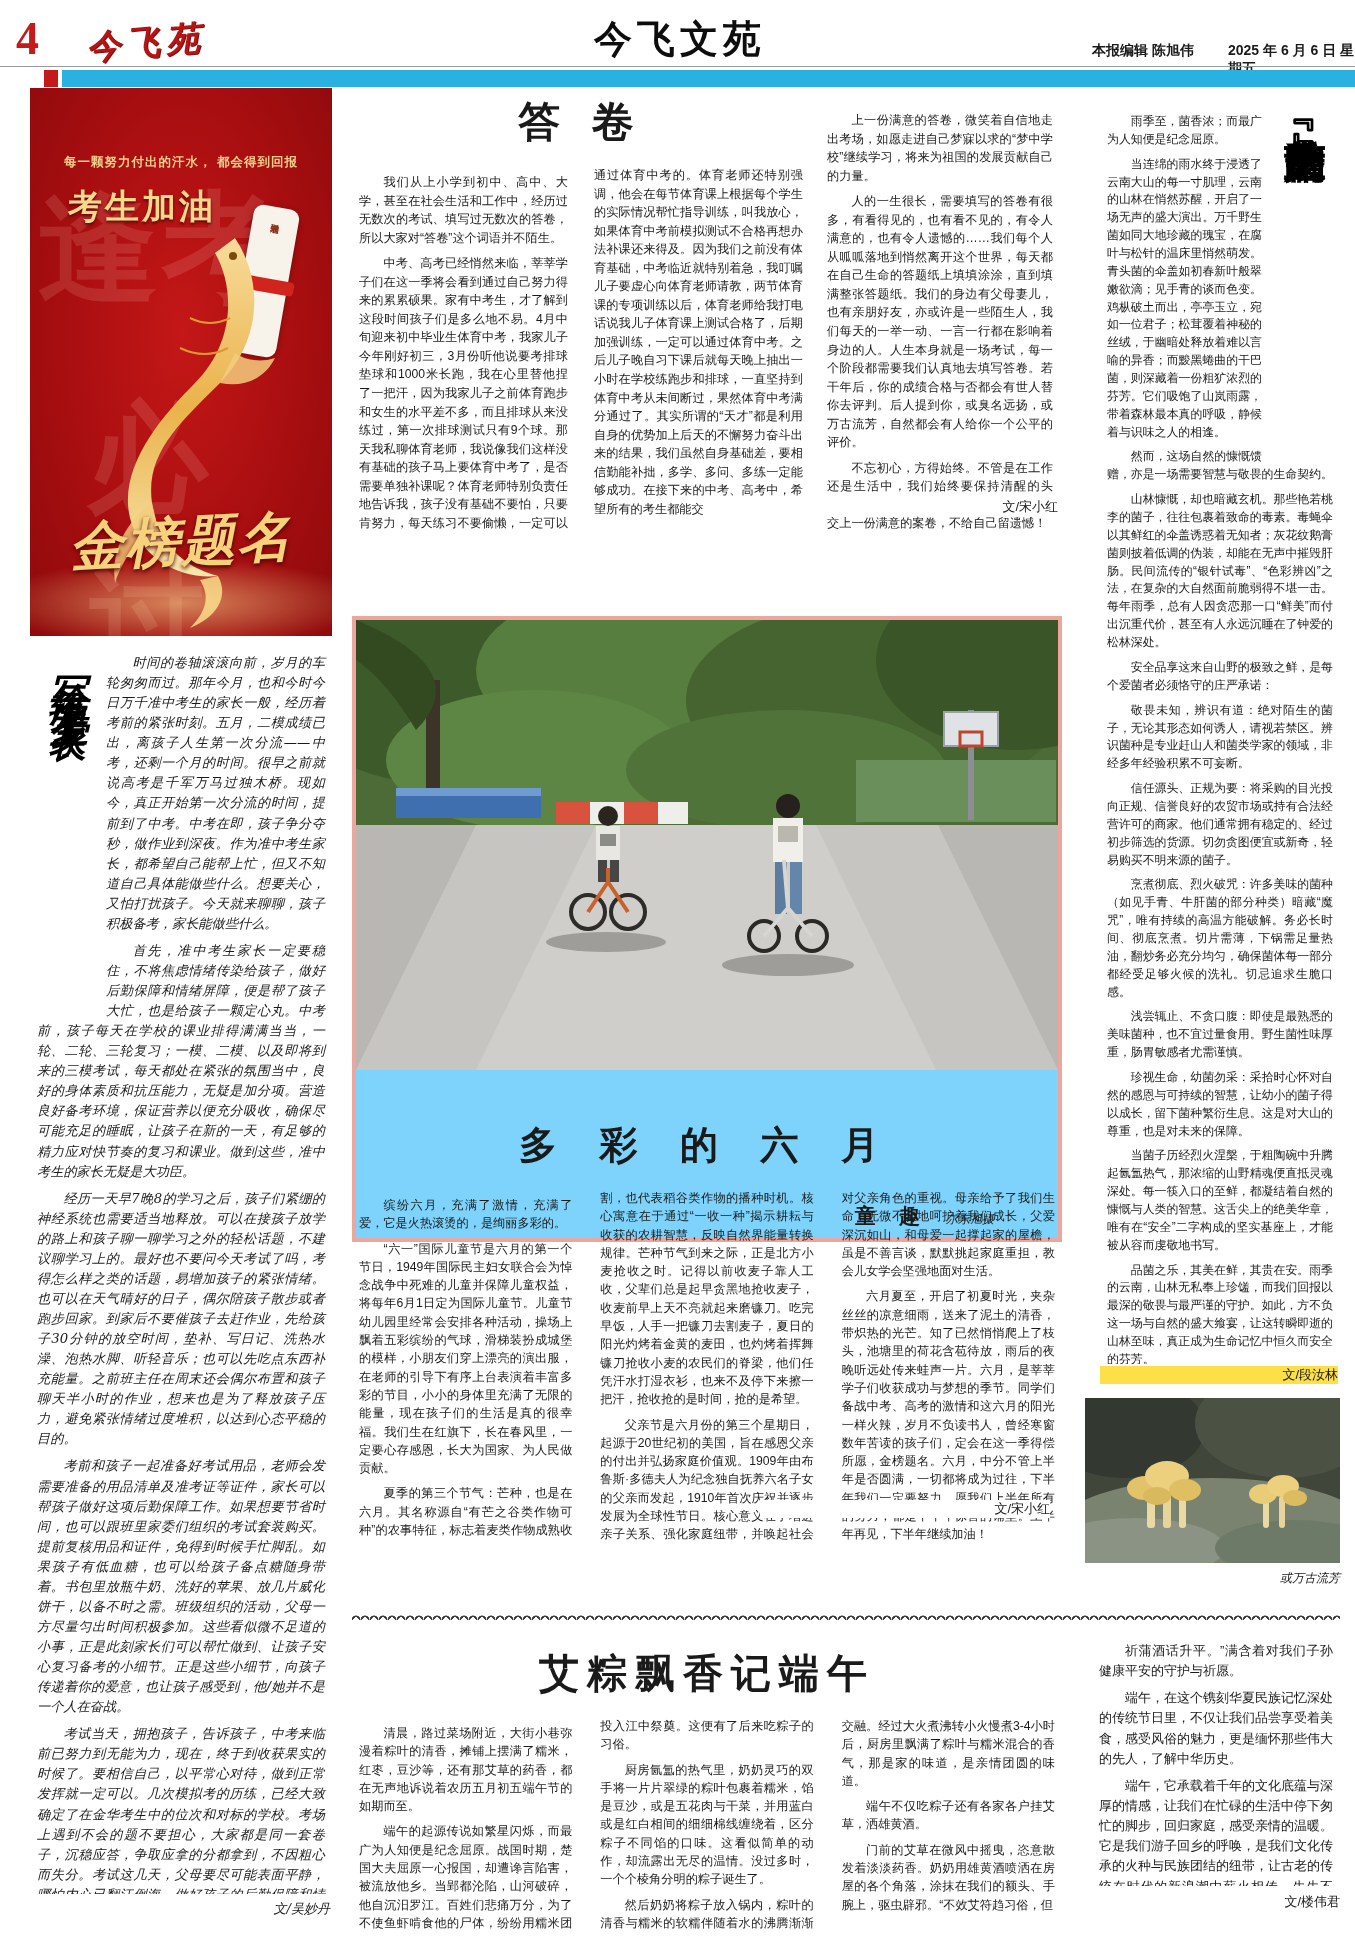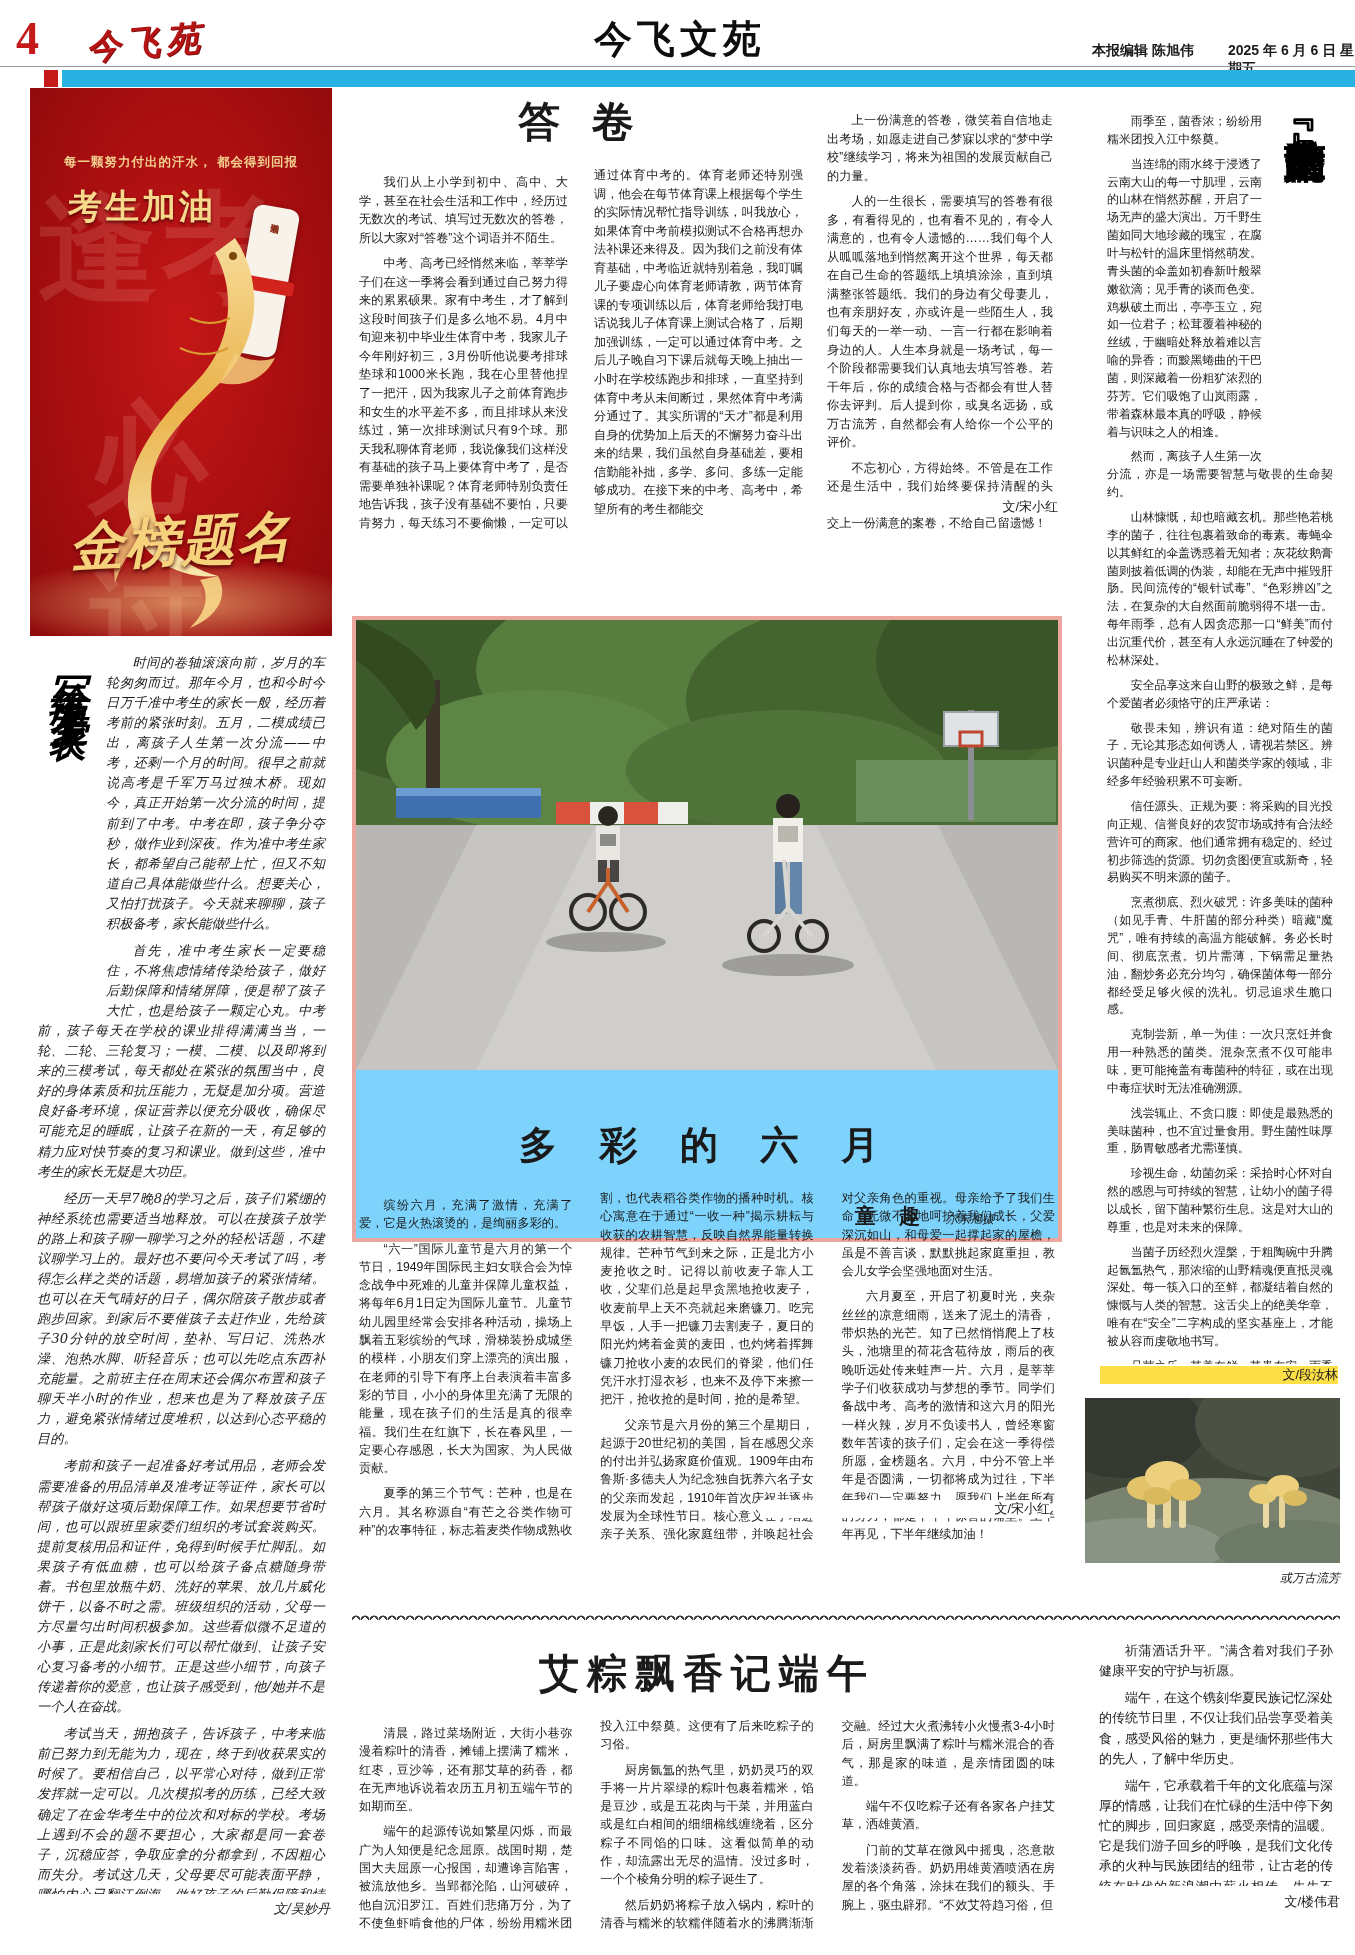--- a/index.html
+++ b/index.html
@@ -241,29 +241,28 @@
       <p>端午的起源传说如繁星闪烁，而最广为人知便是纪念屈原。战国时期，楚国大夫屈原一心报国，却遭谗言陷害，被流放他乡。当郢都沦陷，山河破碎，他自沉汨罗江。百姓们悲痛万分，为了不使鱼虾啃食他的尸体，纷纷用糯米团投入江中祭奠。这便有了后来吃粽子的习俗。</p>
       <p>厨房氤氲的热气里，奶奶灵巧的双手将一片片翠绿的粽叶包裹着糯米，馅是豆沙，或是五花肉与干菜，并用蓝白或是红白相间的细细棉线缠绕着，区分粽子不同馅的口味。这看似简单的动作，却流露出无尽的温情。没过多时，一个个棱角分明的粽子诞生了。</p>
       <p>然后奶奶将粽子放入锅内，粽叶的清香与糯米的软糯伴随着水的沸腾渐渐交融。经过大火煮沸转小火慢煮3-4小时后，厨房里飘满了粽叶与糯米混合的香气，那是家的味道，是亲情团圆的味道。</p>
       <p>端午不仅吃粽子还有各家各户挂艾草，洒雄黄酒。</p>
       <p>门前的艾草在微风中摇曳，恣意散发着淡淡药香。奶奶用雄黄酒喷洒在房屋的各个角落，涂抹在我们的额头、手腕上，驱虫辟邪。“不效艾符趋习俗，但</p>
     </div>
   </div>
 
   <div class="mush bodytext just">
     <div class="mush-headline">舌尖上的『蘑菇』</div>
-    <p>雨季至，菌香浓；纷纷用糯米团投入江中祭奠。</p>
+    <p>雨季至，菌香浓；而最广为人知便是纪念屈原。</p>
     <p>当连绵的雨水终于浸透了云南大山的每一寸肌理，云南的山林在悄然苏醒，开启了一场无声的盛大演出。万千野生菌如同大地珍藏的瑰宝，在腐叶与松针的温床里悄然萌发。青头菌的伞盖如初春新叶般翠嫩欲滴；见手青的谈而色变。鸡枞破土而出，亭亭玉立，宛如一位君子；松茸覆着神秘的丝绒，于幽暗处释放着难以言喻的异香；而黢黑蜷曲的干巴菌，则深藏着一份粗犷浓烈的芬芳。它们吸饱了山岚雨露，带着森林最本真的呼吸，静候着与识味之人的相逢。</p>
-    <p>然而，离孩子人生第一次分流，亦是一场需要智慧与敬畏的生命契约。</p>
+    <p>然而，这场自然的慷慨馈赠，亦是一场需要智慧与敬畏的生命契约。</p>
     <p>山林慷慨，却也暗藏玄机。那些艳若桃李的菌子，往往包裹着致命的毒素。毒蝇伞以其鲜红的伞盖诱惑着无知者；灰花纹鹅膏菌则披着低调的伪装，却能在无声中摧毁肝肠。民间流传的“银针试毒”、“色彩辨凶”之法，在复杂的大自然面前脆弱得不堪一击。每年雨季，总有人因贪恋那一口“鲜美”而付出沉重代价，甚至有人永远沉睡在了钟爱的松林深处。</p>
     <p>安全品享这来自山野的极致之鲜，是每个爱菌者必须恪守的庄严承诺：</p>
     <p>敬畏未知，辨识有道：绝对陌生的菌子，无论其形态如何诱人，请视若禁区。辨识菌种是专业赶山人和菌类学家的领域，非经多年经验积累不可妄断。</p>
     <p>信任源头、正规为要：将采购的目光投向正规、信誉良好的农贸市场或持有合法经营许可的商家。他们通常拥有稳定的、经过初步筛选的货源。切勿贪图便宜或新奇，轻易购买不明来源的菌子。</p>
     <p>烹煮彻底、烈火破咒：许多美味的菌种（如见手青、牛肝菌的部分种类）暗藏“魔咒”，唯有持续的高温方能破解。务必长时间、彻底烹煮。切片需薄，下锅需足量热油，翻炒务必充分均匀，确保菌体每一部分都经受足够火候的洗礼。切忌追求生脆口感。</p>
-    <p>克制尝新，单一为佳：一次只烹饪并食用一种熟悉的菌类。混杂烹煮不仅可能串味，更可能掩盖有毒菌种的特征，或在出现中毒症状时无法准确溯源。</p>
     <p>浅尝辄止、不贪口腹：即使是最熟悉的美味菌种，也不宜过量食用。野生菌性味厚重，肠胃敏感者尤需谨慎。</p>
     <p>珍视生命，幼菌勿采：采拾时心怀对自然的感恩与可持续的智慧，让幼小的菌子得以成长，留下菌种繁衍生息。这是对大山的尊重，也是对未来的保障。</p>
     <p>当菌子历经烈火涅槃，于粗陶碗中升腾起氤氲热气，那浓缩的山野精魂便直抵灵魂深处。每一筷入口的至鲜，都凝结着自然的慷慨与人类的智慧。这舌尖上的绝美华章，唯有在“安全”二字构成的坚实基座上，才能被从容而虔敬地书写。</p>
     <p>品菌之乐，其美在鲜，其贵在安。雨季的云南，山林无私奉上珍馐，而我们回报以最深的敬畏与最严谨的守护。如此，方不负这一场与自然的盛大飨宴，让这转瞬即逝的山林至味，真正成为生命记忆中恒久而安全的芬芳。</p>
   </div>
   <div class="mush-byline byline">文/段汝林</div>
 
   <div class="mphoto">
     <svg width="255" height="165" viewBox="0 0 255 165">
       <rect width="255" height="165" fill="#41463a"></rect>

